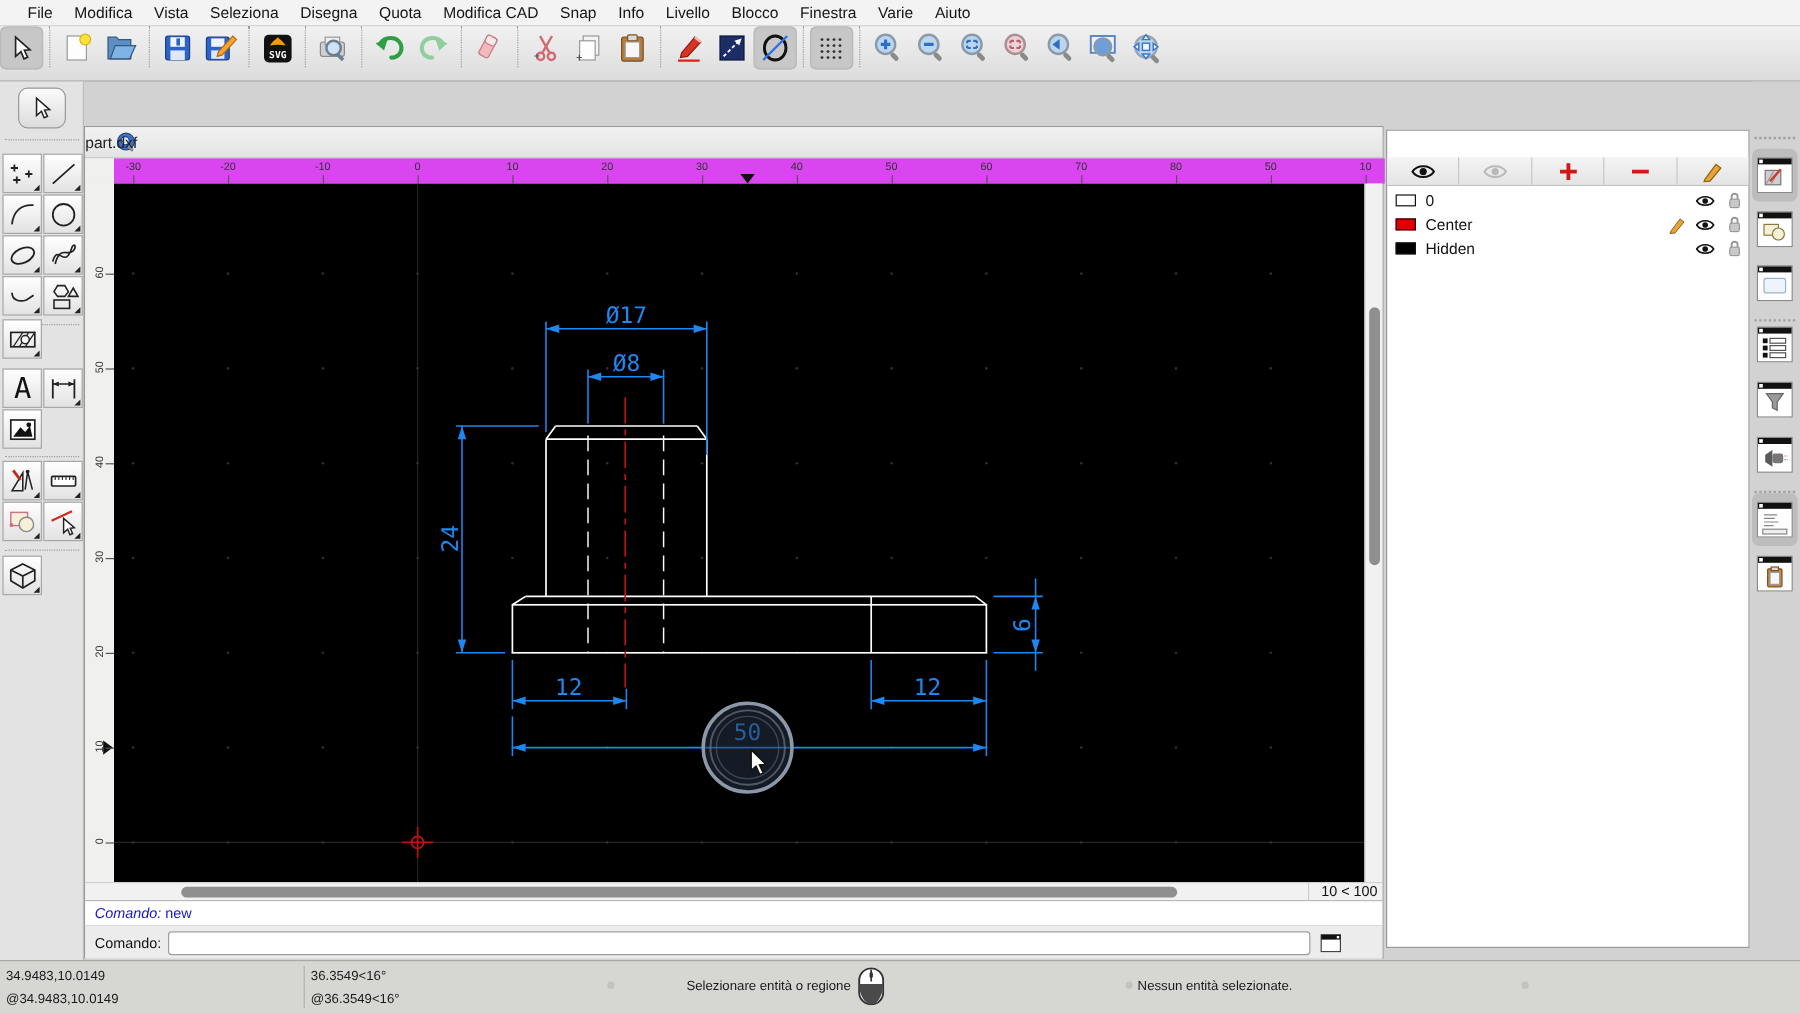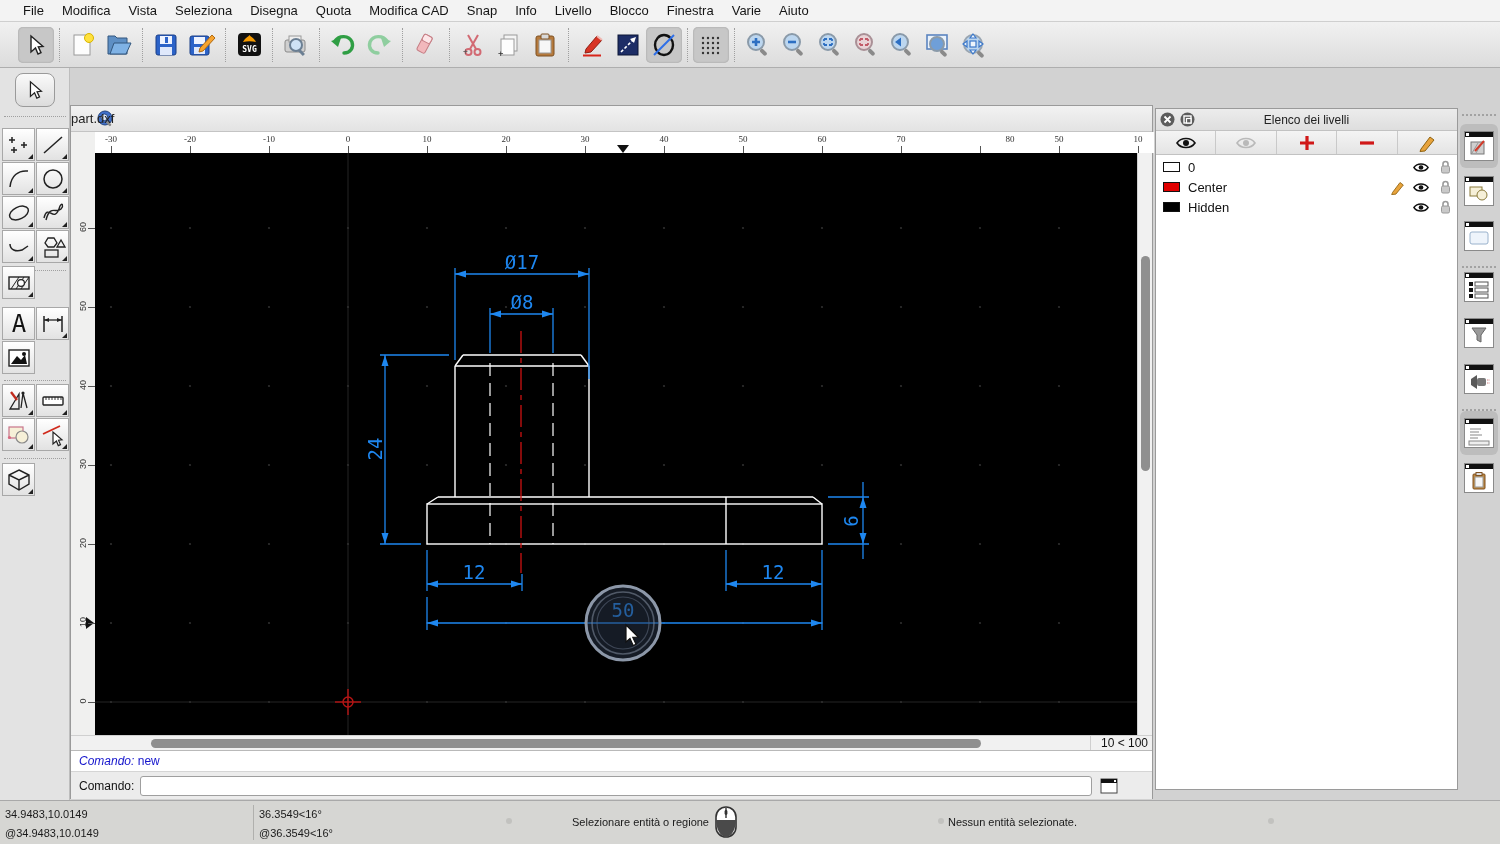--- a/index.html
+++ b/index.html
@@ -4,38 +4,38 @@
 <style>
   * { margin:0; padding:0; box-sizing:border-box; }
   html,body { width:1500px; height:844px; overflow:hidden; font-family:"Liberation Sans",sans-serif; background:#d2d2d2; }
   .abs { position:absolute; }
 
   
   #menubar { position:absolute; left:0; top:0; width:1500px; height:22px; background:#f3f3f3; border-bottom:1px solid #cfcfcf; display:flex; align-items:center; padding-left:14px; }
   #menubar .mitem { font-size:13px; color:#151515; padding:0 9px; white-space:nowrap; }
 
   
-  #toolbar { position:absolute; left:0; top:22px; width:1500px; height:46px; background:linear-gradient(#f1f1f1,#dcdcdc); border-bottom:1px solid #aeaeae; display:flex; align-items:center; padding-left:18px; }
+  #toolbar { position:absolute; left:0; top:22px; width:1500px; height:46px; background:linear-gradient(#f1f1f1,#dcdcdc); border-bottom:1px solid #aeaeae; display:flex; padding-left:0; }
   .tbtn { width:36px; height:36px; display:flex; align-items:center; justify-content:center; border-radius:5px; flex:0 0 auto; }
   .tbtn.pressed { background:#c7c7c7; box-shadow:inset 0 0 2px #9a9a9a; }
   .vsep { width:1px; height:34px; border-left:1px dotted #9f9f9f; margin:0 5px; flex:0 0 auto; }
 
   
   #palette { position:absolute; left:0; top:68px; width:70px; height:732px; background:#e3e3e3; border-right:1px solid #bdbdbd; }
   .selbtn { position:absolute; left:15px; top:5px; width:40px; height:34px; border:1px solid #9a9a9a; border-radius:8px; background:linear-gradient(#fafafa,#dcdcdc); display:flex; align-items:center; justify-content:center; }
   .pbtn { position:absolute; width:33px; height:33px; border:1px solid #a8a8a8; background:linear-gradient(#ffffff,#e2e2e2); display:flex; align-items:center; justify-content:center; }
   .pbtn .corner { position:absolute; right:1px; bottom:1px; width:0; height:0; border-left:5px solid transparent; border-bottom:5px solid #222; }
   .dotsep { position:absolute; left:4px; width:62px; border-top:1px dotted #9f9f9f; }
 
   
   #docwin { position:absolute; left:70px; top:105px; width:1083px; height:694px; border:1px solid #9a9a9a; background:#ececec; }
   #doctitle { position:absolute; left:0; top:0; width:100%; height:26px; background:linear-gradient(#f2f2f2,#e3e3e3); border-bottom:1px solid #c4c4c4; }
   #doctitle .t { position:absolute; left:0; right:0; top:5px; text-align:left; font-size:13px; color:#222; }
   #qcadlogo { position:absolute; left:26px; top:4px; }
-  #hruler { position:absolute; left:24px; top:26px; width:1059px; height:21px; background:#ffffff; overflow:hidden;font-family:Liberation Serif, serif; }
+  #hruler { position:absolute; left:24px; top:26px; width:1059px; height:21px; background:#d946ef; overflow:hidden; }
   #vruler { position:absolute; left:0; top:47px; width:24px; height:582px; background:#f0f0ef; overflow:hidden; }
   #rcorner { position:absolute; left:0; top:26px; width:24px; height:21px; background:#f0f0ef; }
   .hlab { position:absolute; top:2px; font-size:9px; color:#333; transform:translateX(-50%); }
   .htick { position:absolute; top:14px; width:1px; height:7px; background:#555; }
   .vlab { position:absolute; left:2px; font-size:9px; color:#333; transform:rotate(-90deg); transform-origin:center; width:20px; text-align:center; }
   .vtick { position:absolute; left:17px; height:1px; width:7px; background:#555; }
   #hmarker { position:absolute; top:13px; width:0; height:0; border-left:6px solid transparent; border-right:6px solid transparent; border-top:8px solid #111; transform:translateX(-50%); }
   #vmarker { position:absolute; left:15px; width:0; height:0; border-top:6px solid transparent; border-bottom:6px solid transparent; border-left:8px solid #111; transform:translateY(-50%); }
   #canvas { position:absolute; left:24px; top:47px; width:1044px; height:582px; background:#000; }
   #vscroll { position:absolute; right:0; top:47px; width:15px; height:582px; background:#f1f1f1; border-left:1px solid #d0d0d0; }
@@ -461,21 +461,21 @@
       <span class="hlab" style="left: 490px;">30</span>
       <span class="htick" style="left: 490px;"></span>
       <span class="hlab" style="left: 569px;">40</span>
       <span class="htick" style="left: 569px;"></span>
       <span class="hlab" style="left: 648px;">50</span>
       <span class="htick" style="left: 648px;"></span>
       <span class="hlab" style="left: 727px;">60</span>
       <span class="htick" style="left: 727px;"></span>
       <span class="hlab" style="left: 806px;">70</span>
       <span class="htick" style="left: 806px;"></span>
-      <span class="hlab" style="left: 915px;">80</span>
+      <span class="hlab" style="left: 885px;">80</span>
       <span class="htick" style="left: 885px;"></span>
       <span class="hlab" style="left: 964px;">50</span>
       <span class="htick" style="left: 964px;"></span>
       <span class="hlab" style="left: 1043px;">10</span>
       <span class="htick" style="left: 1043px;"></span>
     </div>
   <div id="vruler">
       <div id="vmarker" style="top:470px"></div>
       <span class="vlab" style="top: 69px;">60</span>
       <span class="vtick" style="top: 75px;"></span>
@@ -706,32 +706,20 @@
       <svg width="18" height="16" viewBox="0 0 18 16">
           <rect x="1" y="1" width="16" height="14" fill="#fff" stroke="#444"></rect>
           <rect x="1" y="1" width="16" height="4" fill="#111"></rect>
           <rect x="14" y="2" width="2" height="2" fill="#fff"></rect>
         </svg>
     </div>
   </div>
 </div>
 
 <div id="layerspanel">
-  <div id="lp-header">
-    <svg id="lp-close" width="15" height="15" viewBox="0 0 15 15">
-        <circle cx="7.5" cy="7.5" r="7" fill="#5c5c5c"></circle>
-        <path d="M4.5 4.5 L10.5 10.5 M10.5 4.5 L4.5 10.5" stroke="#fff" stroke-width="1.8"></path>
-      </svg>
-    <svg id="lp-float" width="15" height="15" viewBox="0 0 15 15">
-        <circle cx="7.5" cy="7.5" r="7" fill="#5c5c5c"></circle>
-        <rect x="4" y="4" width="7" height="7" fill="none" stroke="#fff" stroke-width="1.4"></rect>
-        <rect x="6.5" y="6.5" width="4.5" height="4.5" fill="#5c5c5c" stroke="#fff" stroke-width="1.2"></rect>
-      </svg>
-    <div id="lp-title">Elenco dei livelli</div>
-  </div>
   <div id="lp-toolbar">
     <div class="lp-tool">
         <svg width="20" height="14" viewBox="0 0 20 14">
           <path d="M1 7 C5 1 15 1 19 7 C15 13 5 13 1 7 Z" fill="none" stroke="#111" stroke-width="1.6"></path>
           <circle cx="10" cy="7" r="3" fill="#111"></circle>
         </svg>
       </div>
     <div class="lp-tool">
         <svg width="20" height="14" viewBox="0 0 20 14">
           <path d="M1 7 C5 1 15 1 19 7 C15 13 5 13 1 7 Z" fill="none" stroke="#b9b9b9" stroke-width="1.6"></path>

